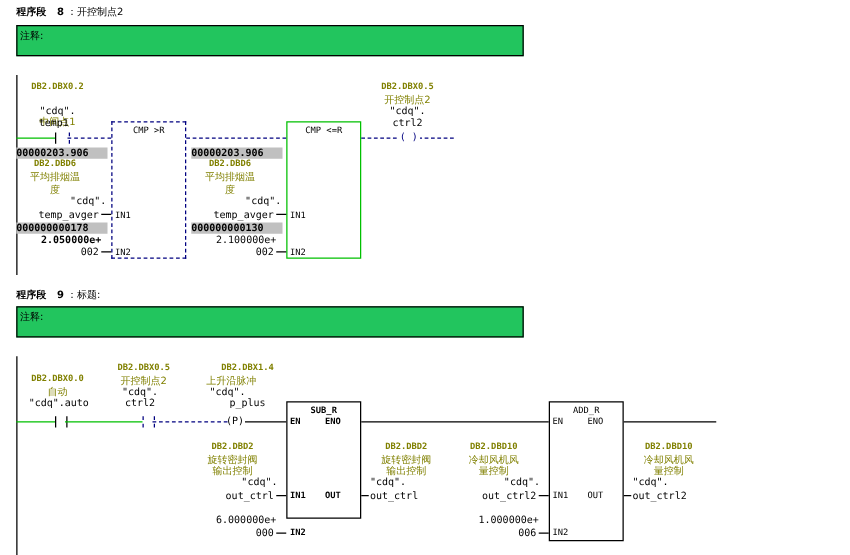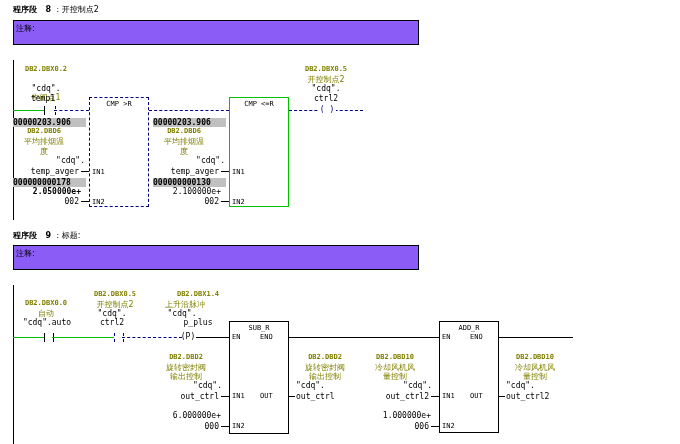--- a/index.html
+++ b/index.html
@@ -1,21 +1,21 @@
 <!DOCTYPE html>
 <html><head>
 <meta charset="utf-8">
 <style>
   html, body { margin:0; padding:0; background:#ffffff; }
   body { width:680px; height:444px; position:relative; overflow:hidden;
          font-family:"DejaVu Sans Mono","Liberation Mono",monospace; font-size:8px; color:#000; }
   .abs { position:absolute; }
   .net-title { font-family:"DejaVu Sans","Liberation Sans",sans-serif; font-size:8px; white-space:nowrap; }
   .net-title b { font-weight:bold; }
-  .comment-box { background:#8b5cf6; border:1px solid #000; box-sizing:border-box; }
+  .comment-box { background:#22c55e; border:1px solid #000; box-sizing:border-box; }
   .comment-label { font-family:"DejaVu Sans","Liberation Sans",sans-serif; font-size:8px; position:absolute; left:2px; top:2px; }
   .rail { background:#000; width:1px; }
   .addr { color:#808000; font-weight:bold; font-size:7px; text-align:center; white-space:nowrap; }
   .sym-cn { color:#808000; font-family:"DejaVu Sans","Liberation Sans",sans-serif; font-size:8px; text-align:center; white-space:nowrap; }
   .txt { font-size:8px; white-space:nowrap; }
   .center { text-align:center; }
   .right { text-align:right; }
   .val-hl { background:#c0c0c0; font-weight:bold; font-size:8px; white-space:nowrap; }
   .wire-green { background:#00c000; height:1px; }
   .wire-black { background:#000; height:1px; }
@@ -116,21 +116,21 @@
 <div class="abs" style="left:114px;top:333px;width:8px;height:9px;border-left:1px dashed #000080;border-right:1px dashed #000080;"></div>
 <div class="abs wire-dash" style="left:122px;top:337px;width:60px;"></div>
 
 <div class="abs addr" style="left:168px;top:290px;width:60px;">DB2.DBX1.4</div>
 <div class="abs sym-cn" style="left:155px;top:299px;width:60px;">上升沿脉冲</div>
 <div class="abs txt center" style="left:155px;top:309px;width:54px;">"cdq".</div>
 <div class="abs txt center" style="left:171px;top:318px;width:54px;">p_plus</div>
 <div class="abs txt center" style="left:180px;top:332px;width:16px;">(P)</div>
 <div class="abs wire-black" style="left:196px;top:337px;width:33px;"></div>
 
-<div class="abs box-black" style="left:229px;top:321px;width:60px;height:113px;">
+<div class="abs box-black" style="left:229px;top:321px;width:60px;height:94px;font-weight:bold;">
   <div class="box-title">SUB_R</div>
   <div class="pin" style="left:2px;top:11px;">EN</div>
   <div class="pin" style="left:30px;top:11px;">ENO</div>
   <div class="pin" style="left:2px;top:70px;">IN1</div>
   <div class="pin" style="left:30px;top:70px;">OUT</div>
   <div class="pin" style="left:2px;top:100px;">IN2</div>
 </div>
 <div class="abs addr" style="left:158px;top:353px;width:56px;">DB2.DBD2</div>
 <div class="abs sym-cn" style="left:158px;top:362px;width:56px;">旋转密封阀</div>
 <div class="abs sym-cn" style="left:158px;top:371px;width:56px;">输出控制</div>

